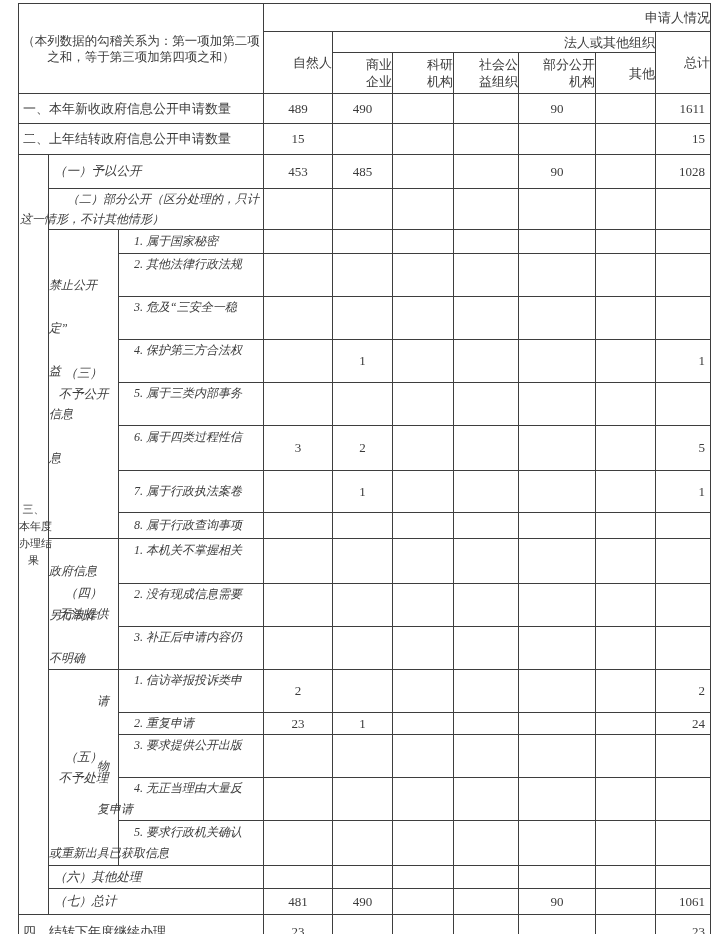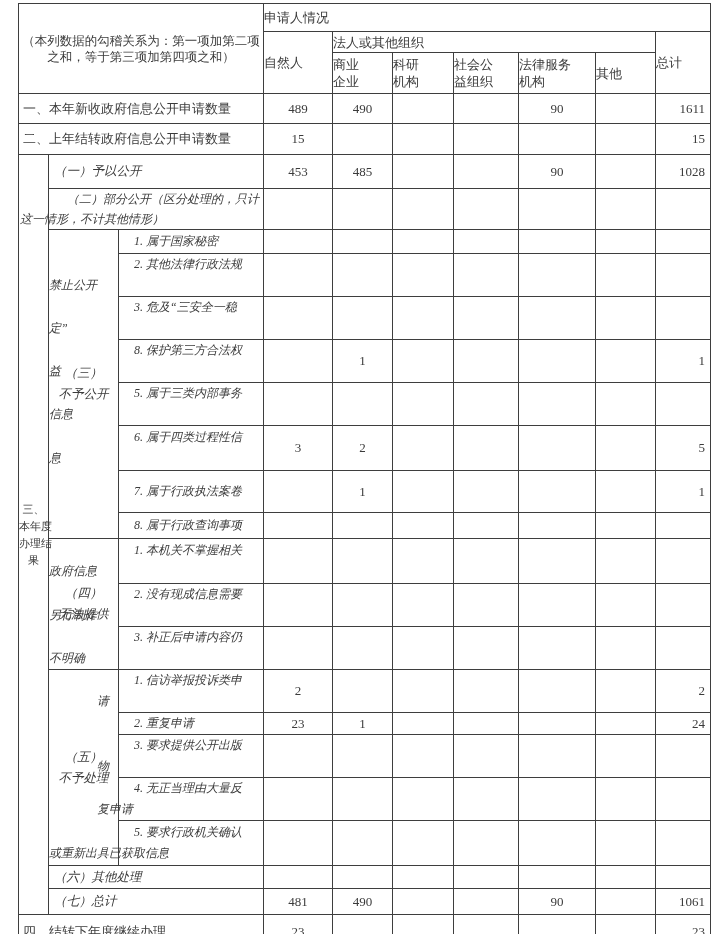--- a/index.html
+++ b/index.html
@@ -4,21 +4,21 @@
 <style>
   html,body{margin:0;padding:0;background:#ffffff;}
   body{width:718px;height:934px;overflow:hidden;
        font-family:"Liberation Serif","DejaVu Serif",serif;color:#3b3b3b;}
   .page{margin:3px 0 0 18px;}
   table{border-collapse:collapse;table-layout:fixed;width:692px;}
   td,th{border:1px solid #3e3e3e;padding:0;vertical-align:middle;
         font-weight:normal;font-size:13px;overflow:visible;}
   
   th.note{white-space:pre-line;text-align:center;font-size:12.5px;line-height:16px;}
-  th.h{text-align:left;white-space:pre-line;line-height:17px;}
+  th.h{text-align:right;white-space:pre-line;line-height:17px;}
   
   td.mainrow{text-align:left;padding-left:4px;font-size:13px;margin-top:8px;}
   
   .kai{font-style:italic;}
   td.sub{text-align:left;padding-left:5px;font-size:12.5px;}
   
   td.grp{text-align:center;white-space:pre-line;font-size:12.5px;line-height:21px;}
   
   td.vert{text-align:center;white-space:pre;font-size:11px;line-height:17px;}
   
@@ -57,21 +57,21 @@
       <th class="h" colspan="5">法人或其他组织</th>
       <th class="h" rowspan="2">总计</th>
     </tr>
     <tr style="height:41px">
       <th class="h">商业
 企业</th>
       <th class="h">科研
 机构</th>
       <th class="h">社会公
 益组织</th>
-      <th class="h">法律服务
+      <th class="h">部分公开
 机构</th>
       <th class="h">其他</th>
     </tr>
   </thead>
   <tbody>
     <tr style="height:30px">
       <td class="mainrow" colspan="3">一、本年新收政府信息公开申请数量</td>
       <td class="v">489</td>
       <td class="v">490</td>
       <td class="v"></td>
@@ -152,21 +152,21 @@
       <td class="v"></td>
       <td class="v"></td>
       <td class="v"></td>
       <td class="v"></td>
       <td class="v"></td>
       <td class="v"></td>
       <td class="t"></td>
     </tr>
     <tr style="height:43px">
       <td class="item kai">
-            <div class="hangi">8. 保护第三方合法权
+            <div class="hangi">4. 保护第三方合法权
 益</div>
           </td>
       <td class="v"></td>
       <td class="v">1</td>
       <td class="v"></td>
       <td class="v"></td>
       <td class="v"></td>
       <td class="v"></td>
       <td class="t">1</td>
     </tr>

